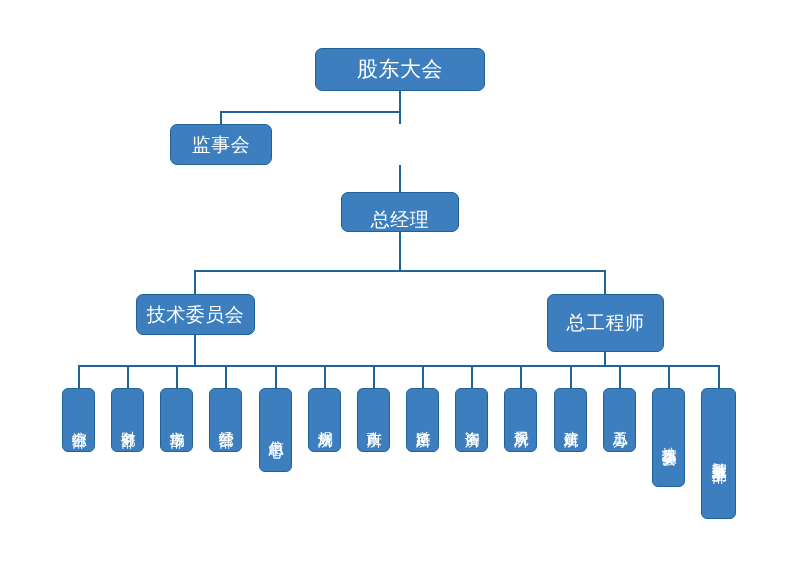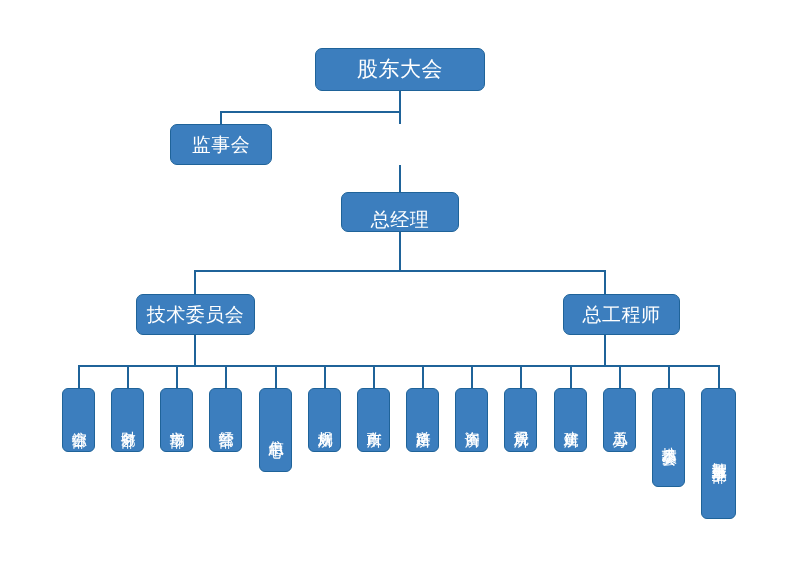--- a/index.html
+++ b/index.html
@@ -113,21 +113,21 @@
     <span>监事会</span>
   </div>
 
   <div class="node h-node" style="left:341px; top:192px; width:118px; height:40px;align-items:flex-end;">
     <span>总经理</span>
   </div>
 
   <div class="node h-node" style="left:136px; top:294px; width:119px; height:41px;">
     <span>技术委员会</span>
   </div>
-  <div class="node h-node" style="left:547px; top:294px; width:117px; height:41px;margin-left:16px;">
+  <div class="node h-node" style="left:547px; top:294px; width:117px; height:58px;">
     <span>总工程师</span>
   </div>
 
   <div class="node v-node" style="left:62px; top:388px; width:33px; height:64px;">
     <span class="vtext">综合部</span>
   </div>
   <div class="node v-node" style="left:111px; top:388px; width:33px; height:64px;">
     <span class="vtext">财务部</span>
   </div>
   <div class="node v-node" style="left:160px; top:388px; width:33px; height:64px;">

